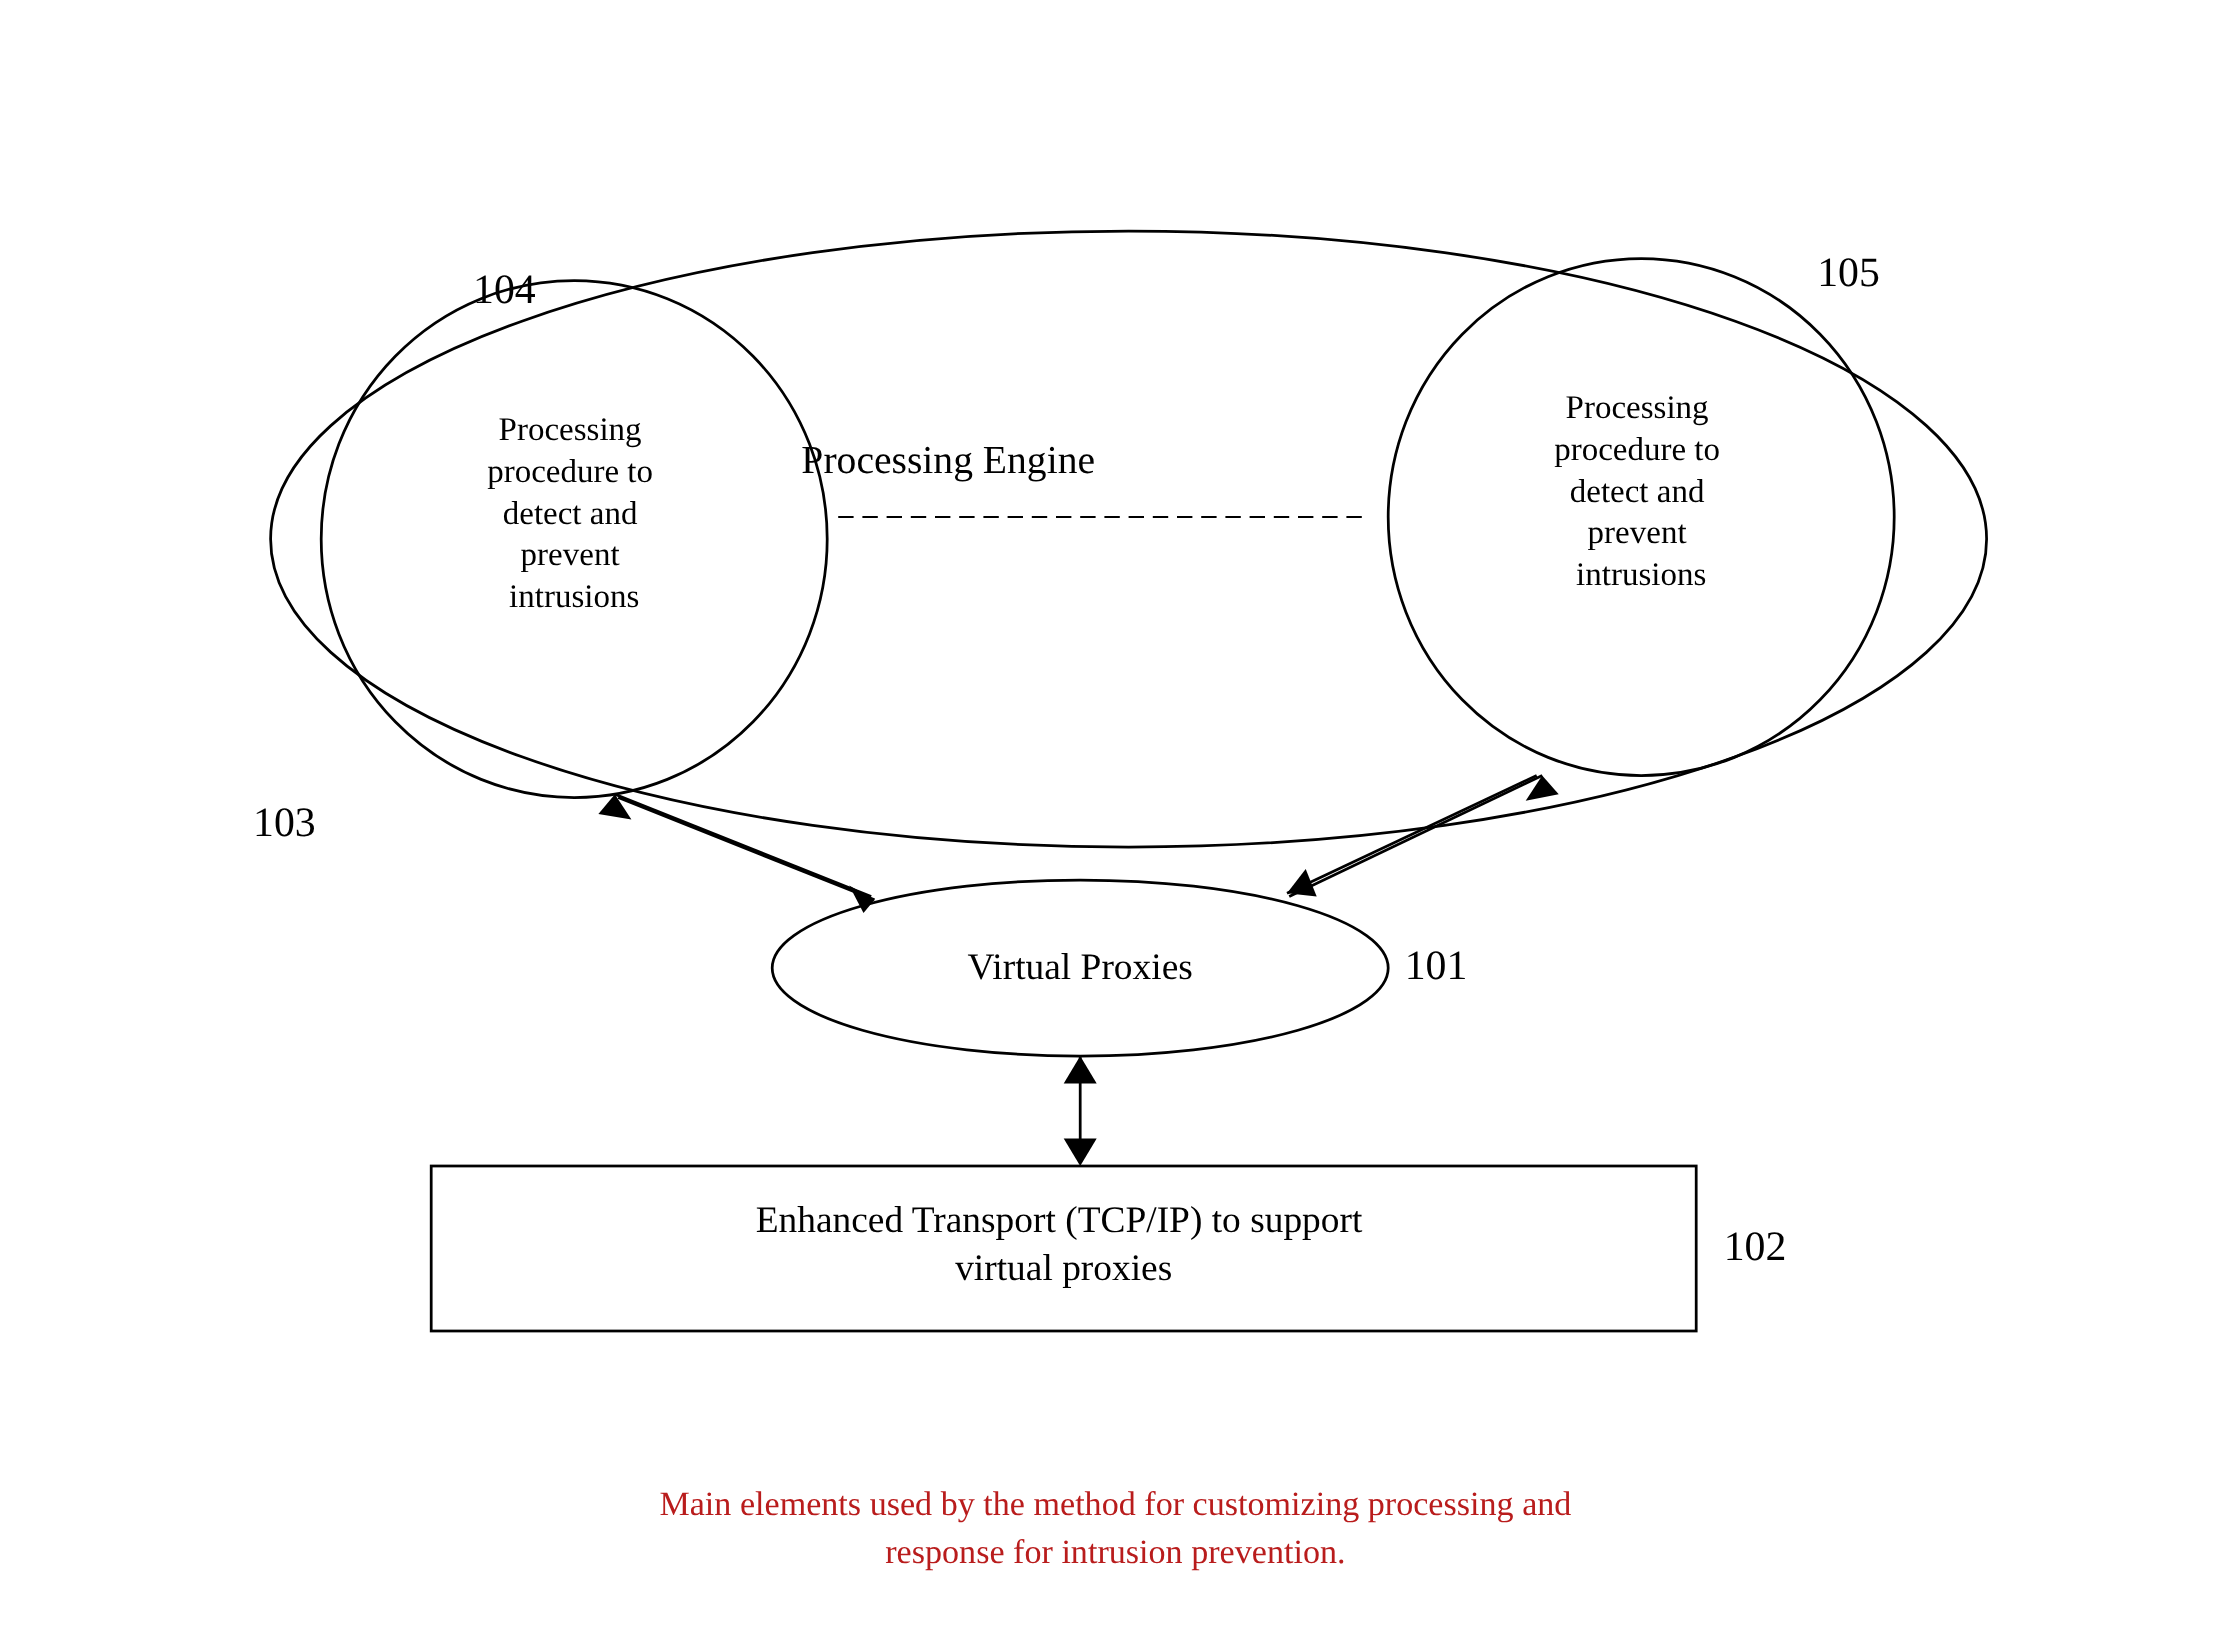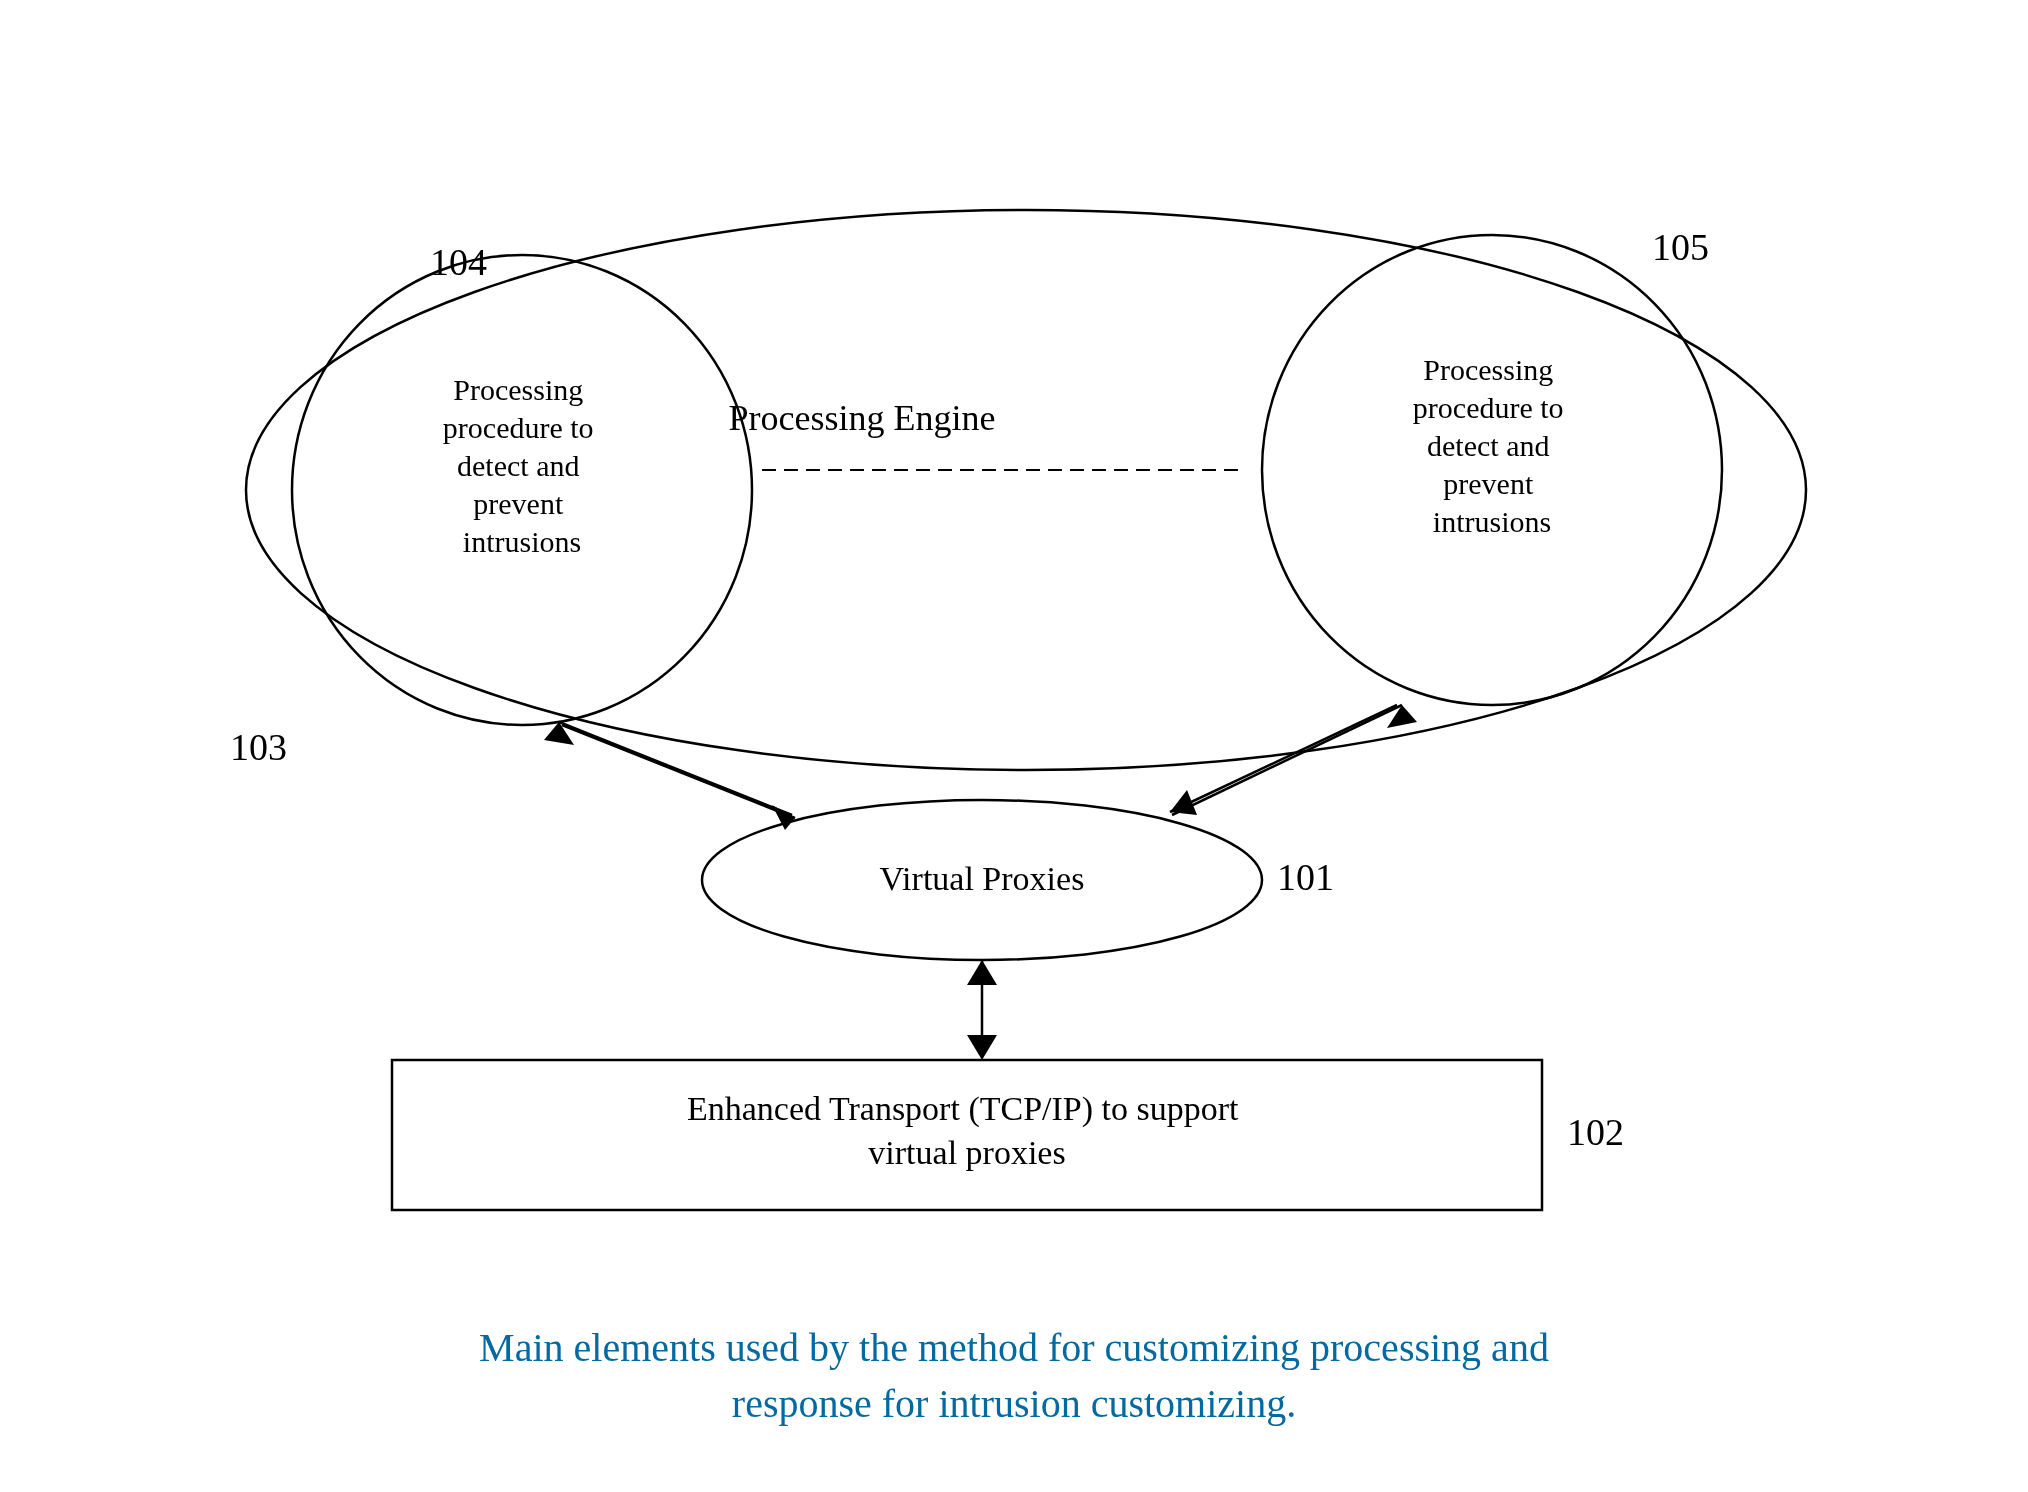--- a/index.html
+++ b/index.html
@@ -21,23 +21,23 @@
     svg {
       width: 100%;
       height: 100%;
     }
     .caption {
       position: absolute;
       bottom: 60px;
       left: 50%;
       transform: translateX(-50%);
       text-align: center;
-      font-size: 40px;
+      font-size: 31px;
       font-family: serif;
-      color: #0369a1;
+      color: #b91c1c;
       width: 1400px;
       line-height: 1.4;
     }
   </style>
 </head>
 <body>
 
 <div class="diagram-container">
   <svg viewBox="0 0 1828 1100" xmlns="http://www.w3.org/2000/svg">
 
@@ -108,14 +108,14 @@
     <text x="855" y="960" font-size="34" font-family="serif" fill="#000" text-anchor="middle">
       <tspan x="855" dy="0">Enhanced Transport (TCP/IP) to support</tspan>
       <tspan x="855" dy="44">virtual proxies</tspan>
     </text>
 
   </svg>
 </div>
 
 <div class="caption">
   <span>Main elements used by the method for customizing processing and</span><br>
-  <span>response for intrusion customizing.</span>
+  <span>response for intrusion prevention.</span>
 </div>
 
 </body></html>

